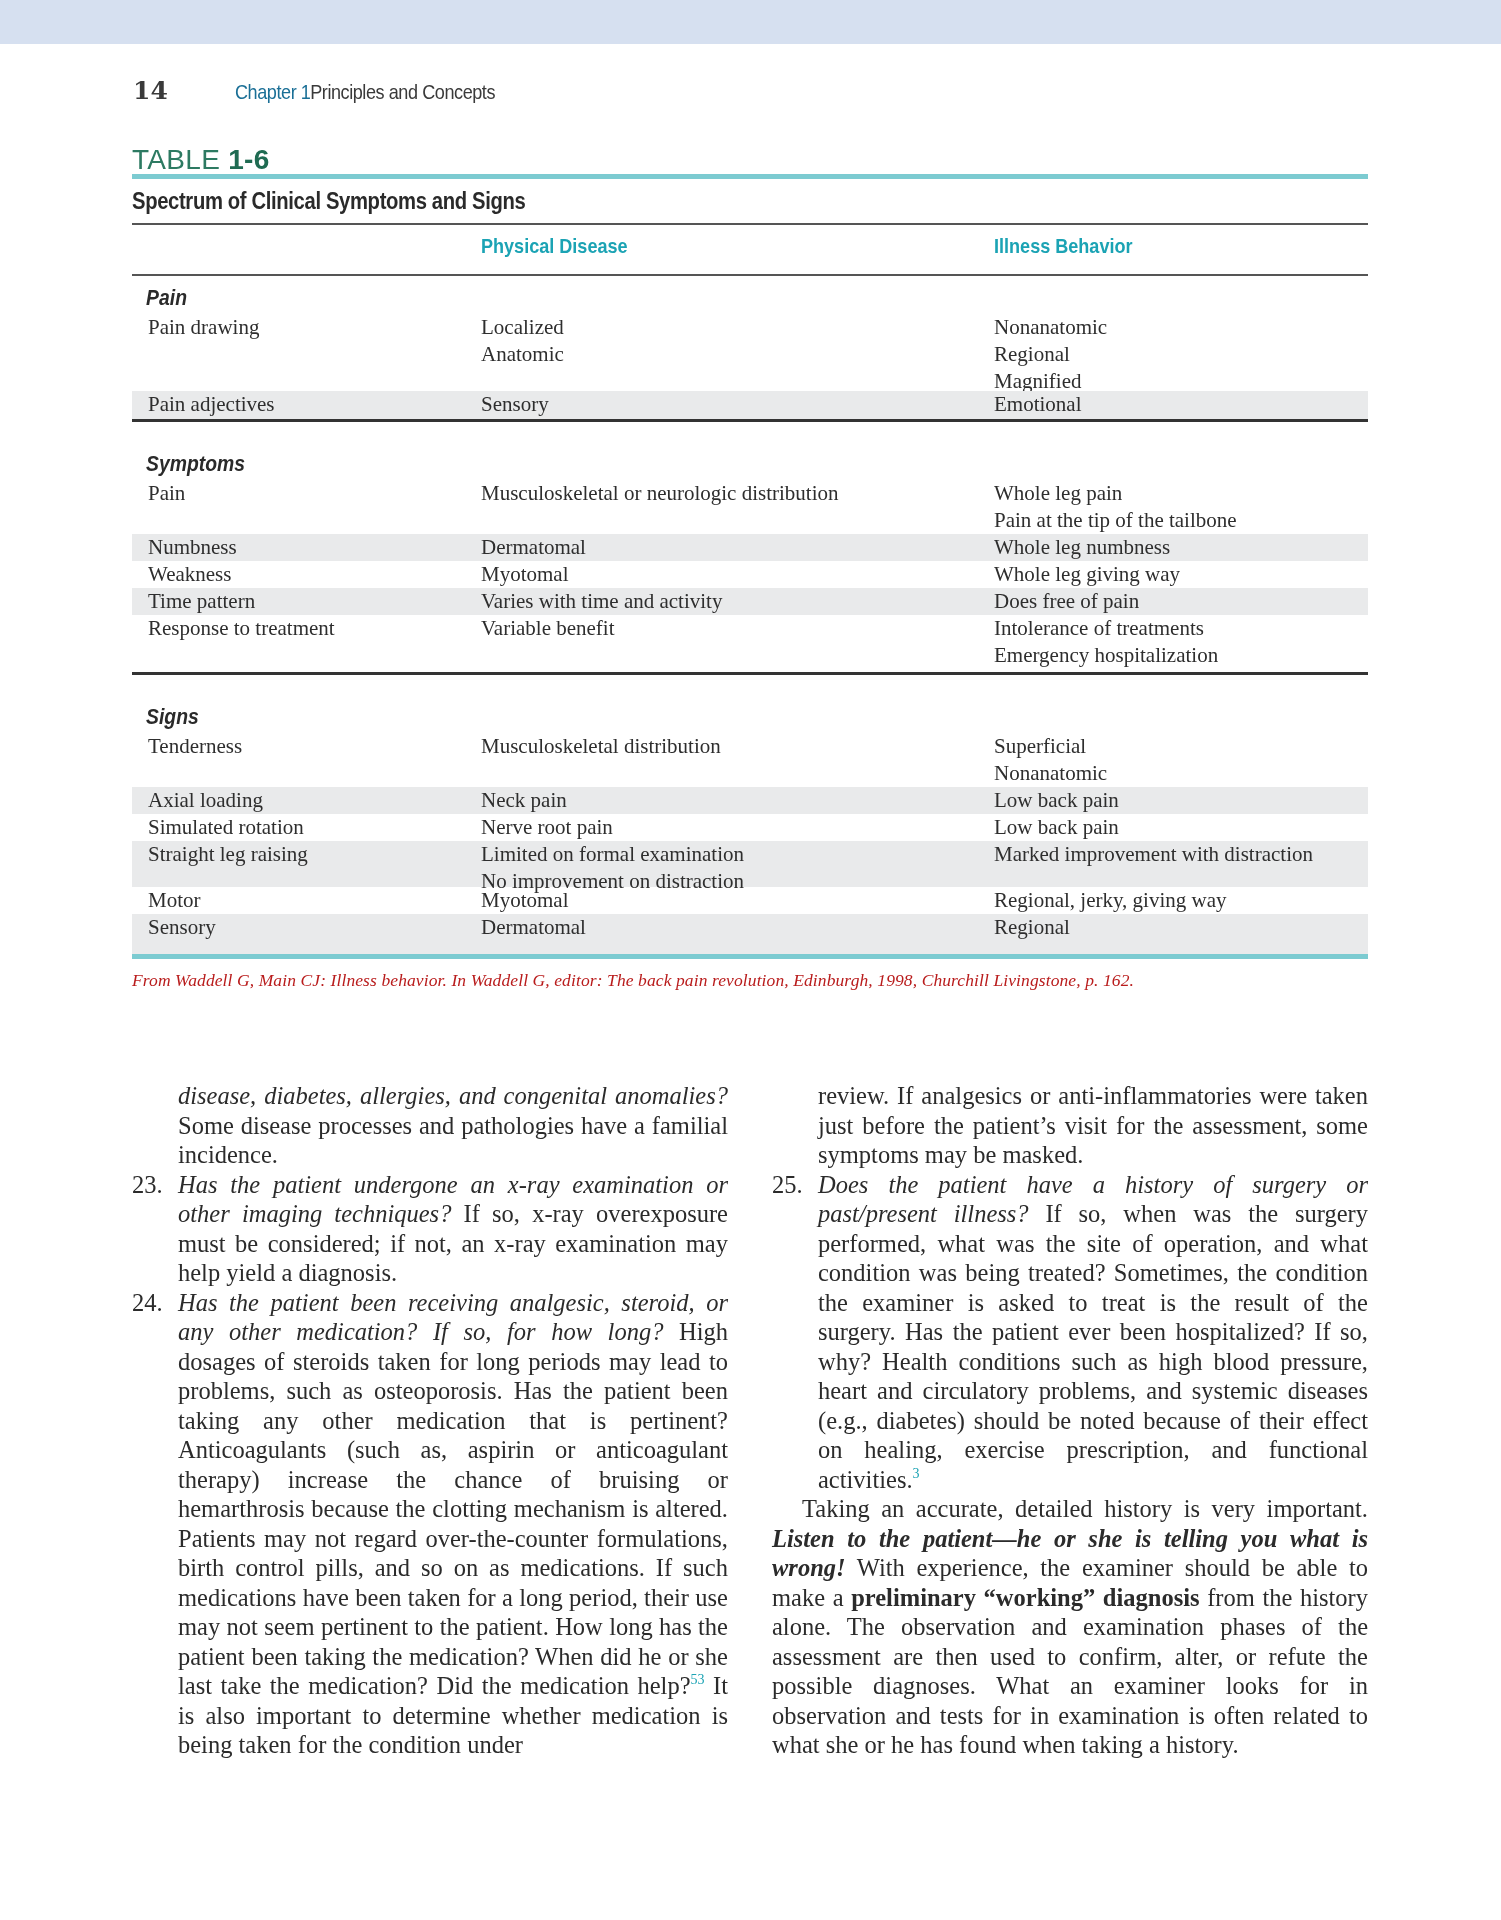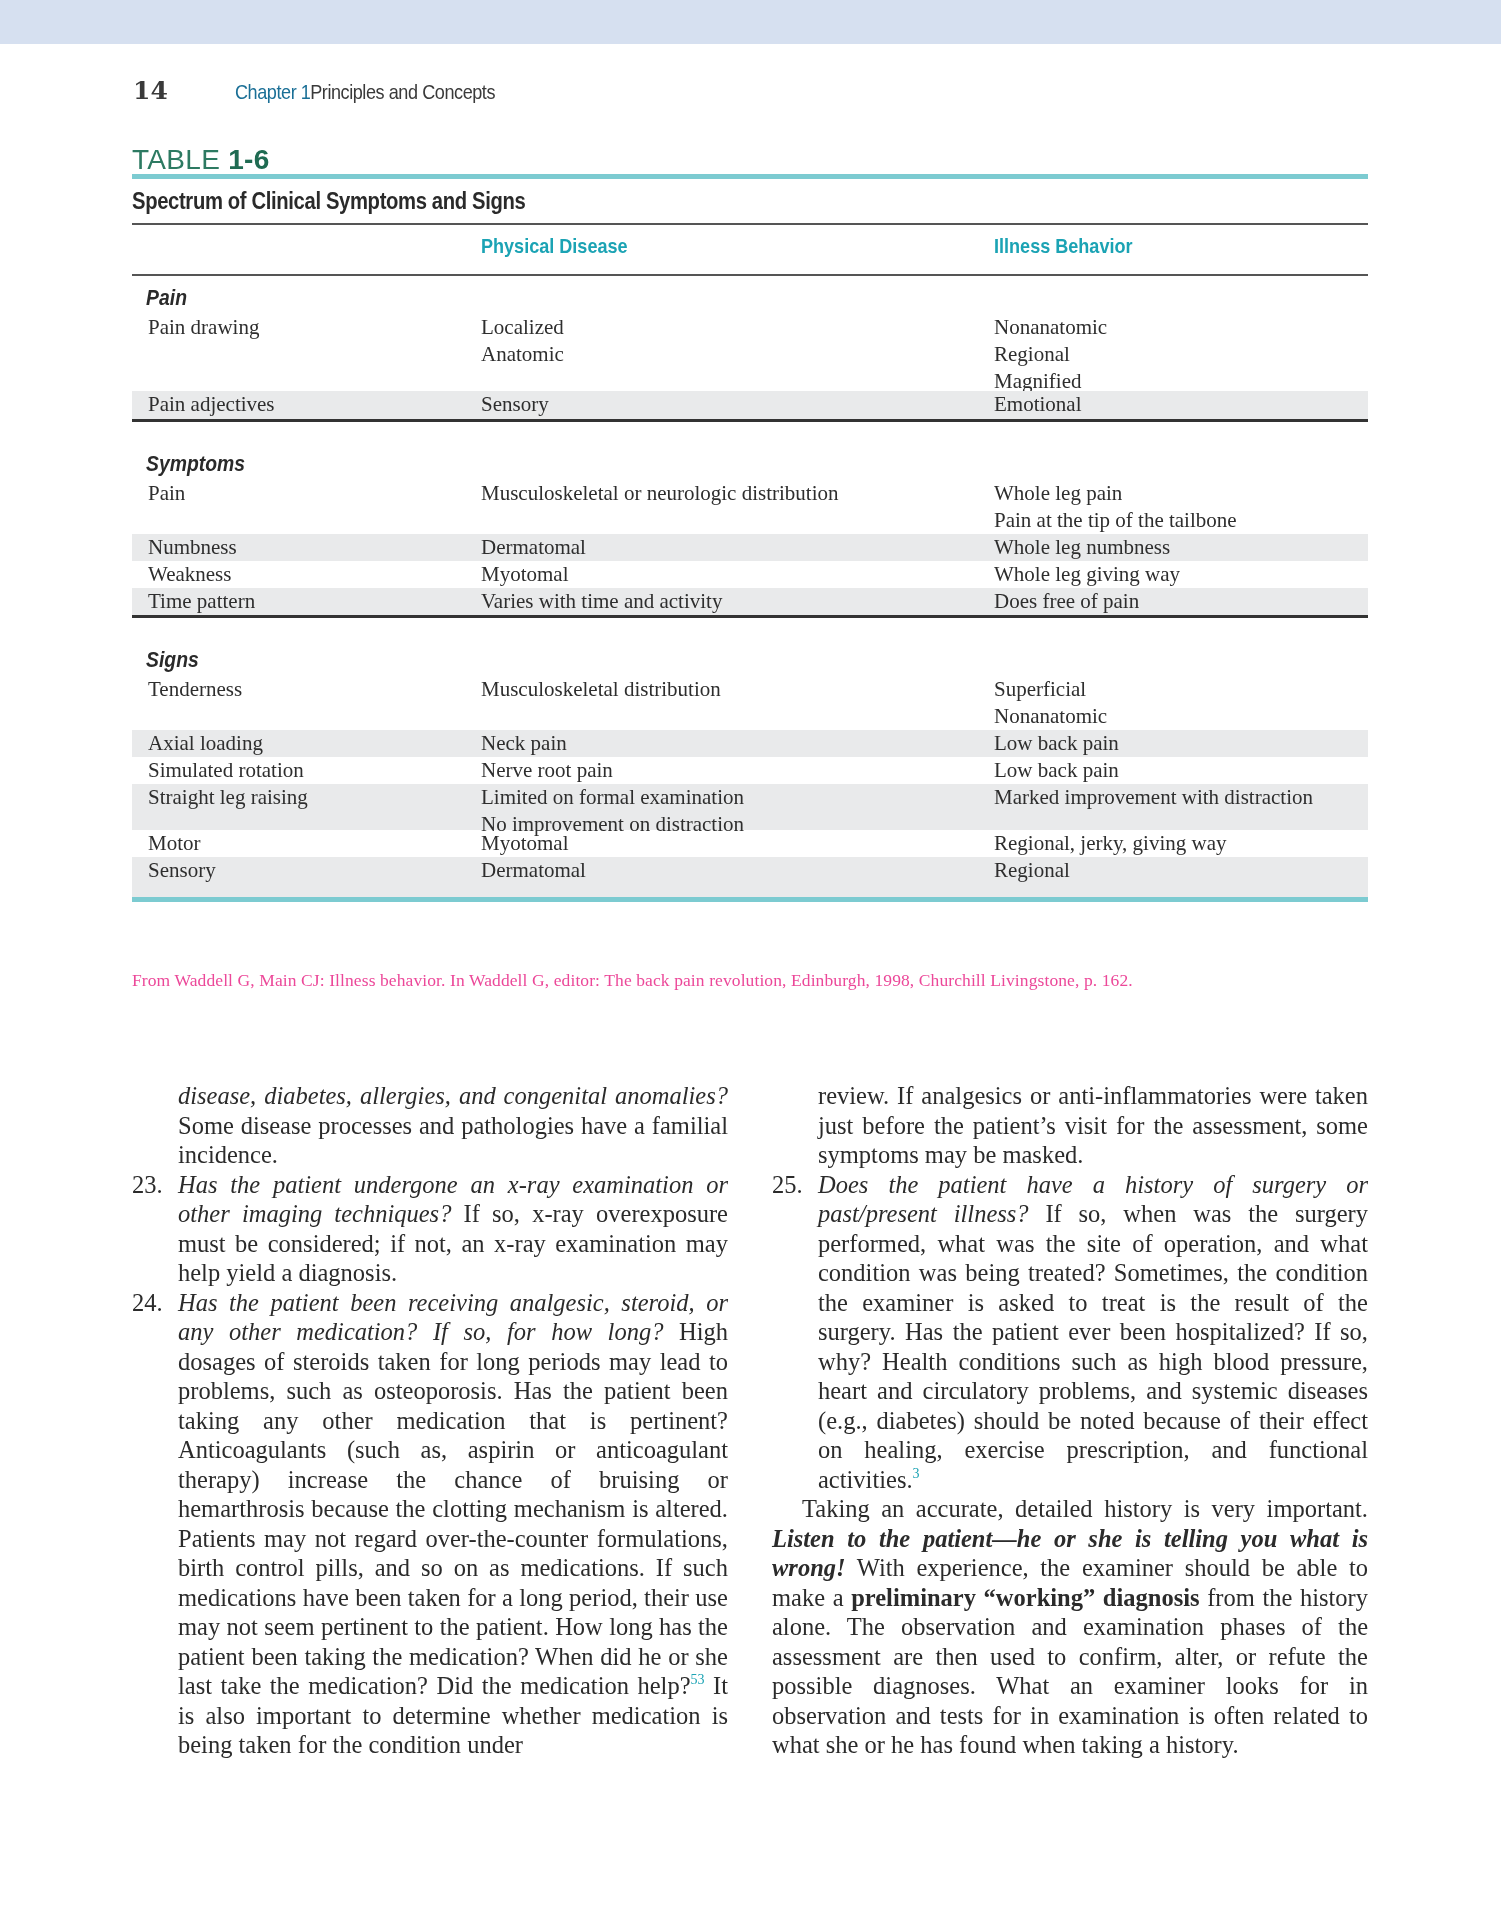--- a/index.html
+++ b/index.html
@@ -29,21 +29,21 @@
   .section-title { font-family: "Liberation Sans", sans-serif; font-weight: bold; font-style: italic; font-size: 22px; color: #2a2a2a; height: 34px; line-height: 36px; padding-left: 16px; transform: scaleX(0.88); transform-origin: left; }
   .row { position: relative; font-size: 21px; line-height: 27px; color: #2e2e2e; }
   .row.shaded { background: #e9eaeb; }
   .cell { position: absolute; top: 0; white-space: nowrap; }
   .cell.c1 { left: 16px; }
   .cell.c2 { left: 349px; }
   .cell.c3 { left: 862px; }
   .thick-rule { height: 3px; background: #333; }
   .teal-bottom { height: 5px; background: #7ccbd1; }
 
-  .source { position: absolute; left: 132px; top: 970px; font-size: 17.5px; color: #ec4899; white-space: nowrap; letter-spacing: 0.1px; }
+  .source { position: absolute; left: 132px; top: 970px; font-size: 17.5px; color: #b91c1c; white-space: nowrap; letter-spacing: 0.1px; font-style: italic; }
 
   .col { position: absolute; top: 1081px; width: 596px; font-size: 24.5px; line-height: 29.5px; color: #2b2b2b; }
   .col.left { left: 132px; }
   .col.right { left: 772px; }
   .para { position: relative; text-align: justify; padding-left: 46px; hyphens: manual; }
   .para .num { position: absolute; left: 0; top: 0; }
   .para.indent { padding-left: 0; text-indent: 30px; }
   .it { font-style: italic; }
   .bi { font-style: italic; font-weight: bold; }
   .bold { font-weight: bold; }
@@ -104,20 +104,25 @@
     <div class="row" style="height:27px;">
       <span class="cell c1">Weakness</span>
       <span class="cell c2">Myotomal</span>
       <span class="cell c3">Whole leg giving way</span>
     </div>
     <div class="row shaded" style="height:27px;">
       <span class="cell c1">Time pattern</span>
       <span class="cell c2">Varies with time and activity</span>
       <span class="cell c3">Does free of pain</span>
     </div>
+    <div class="row" style="height:57px;">
+      <span class="cell c1">Response to treatment</span>
+      <span class="cell c2">Variable benefit</span>
+      <span class="cell c3"><span>Intolerance of treatments</span><br><span>Emergency hospitalization</span></span>
+    </div>
     <div class="thick-rule"></div>
   </div>
 
   <div class="section" style="margin-top:24px;">
     <div class="section-title">Signs</div>
     <div class="row" style="height:54px;">
       <span class="cell c1">Tenderness</span>
       <span class="cell c2">Musculoskeletal distribution</span>
       <span class="cell c3"><span>Superficial</span><br><span>Nonanatomic</span></span>
     </div>

